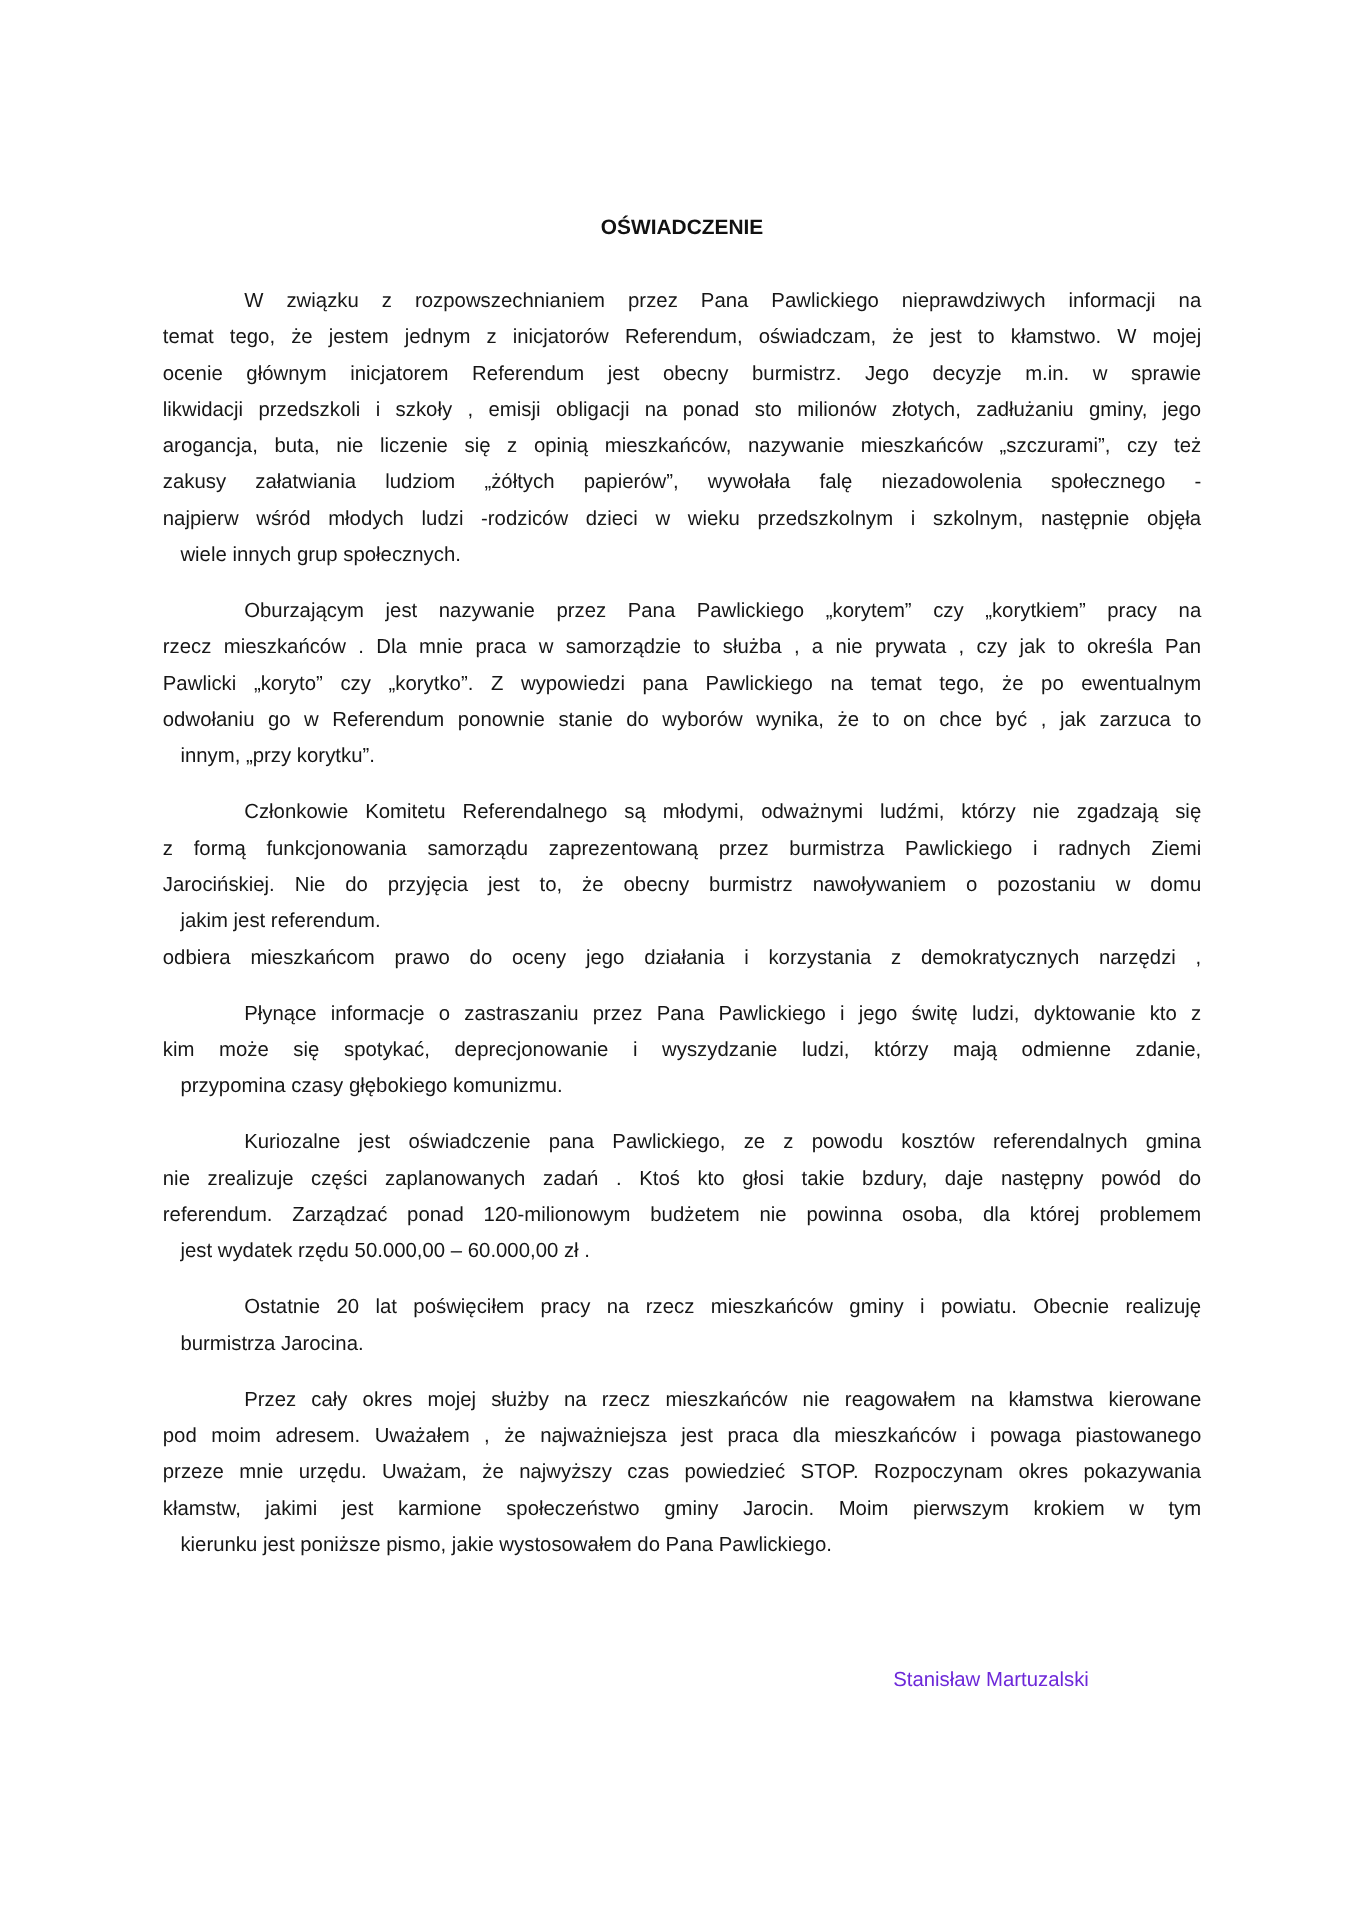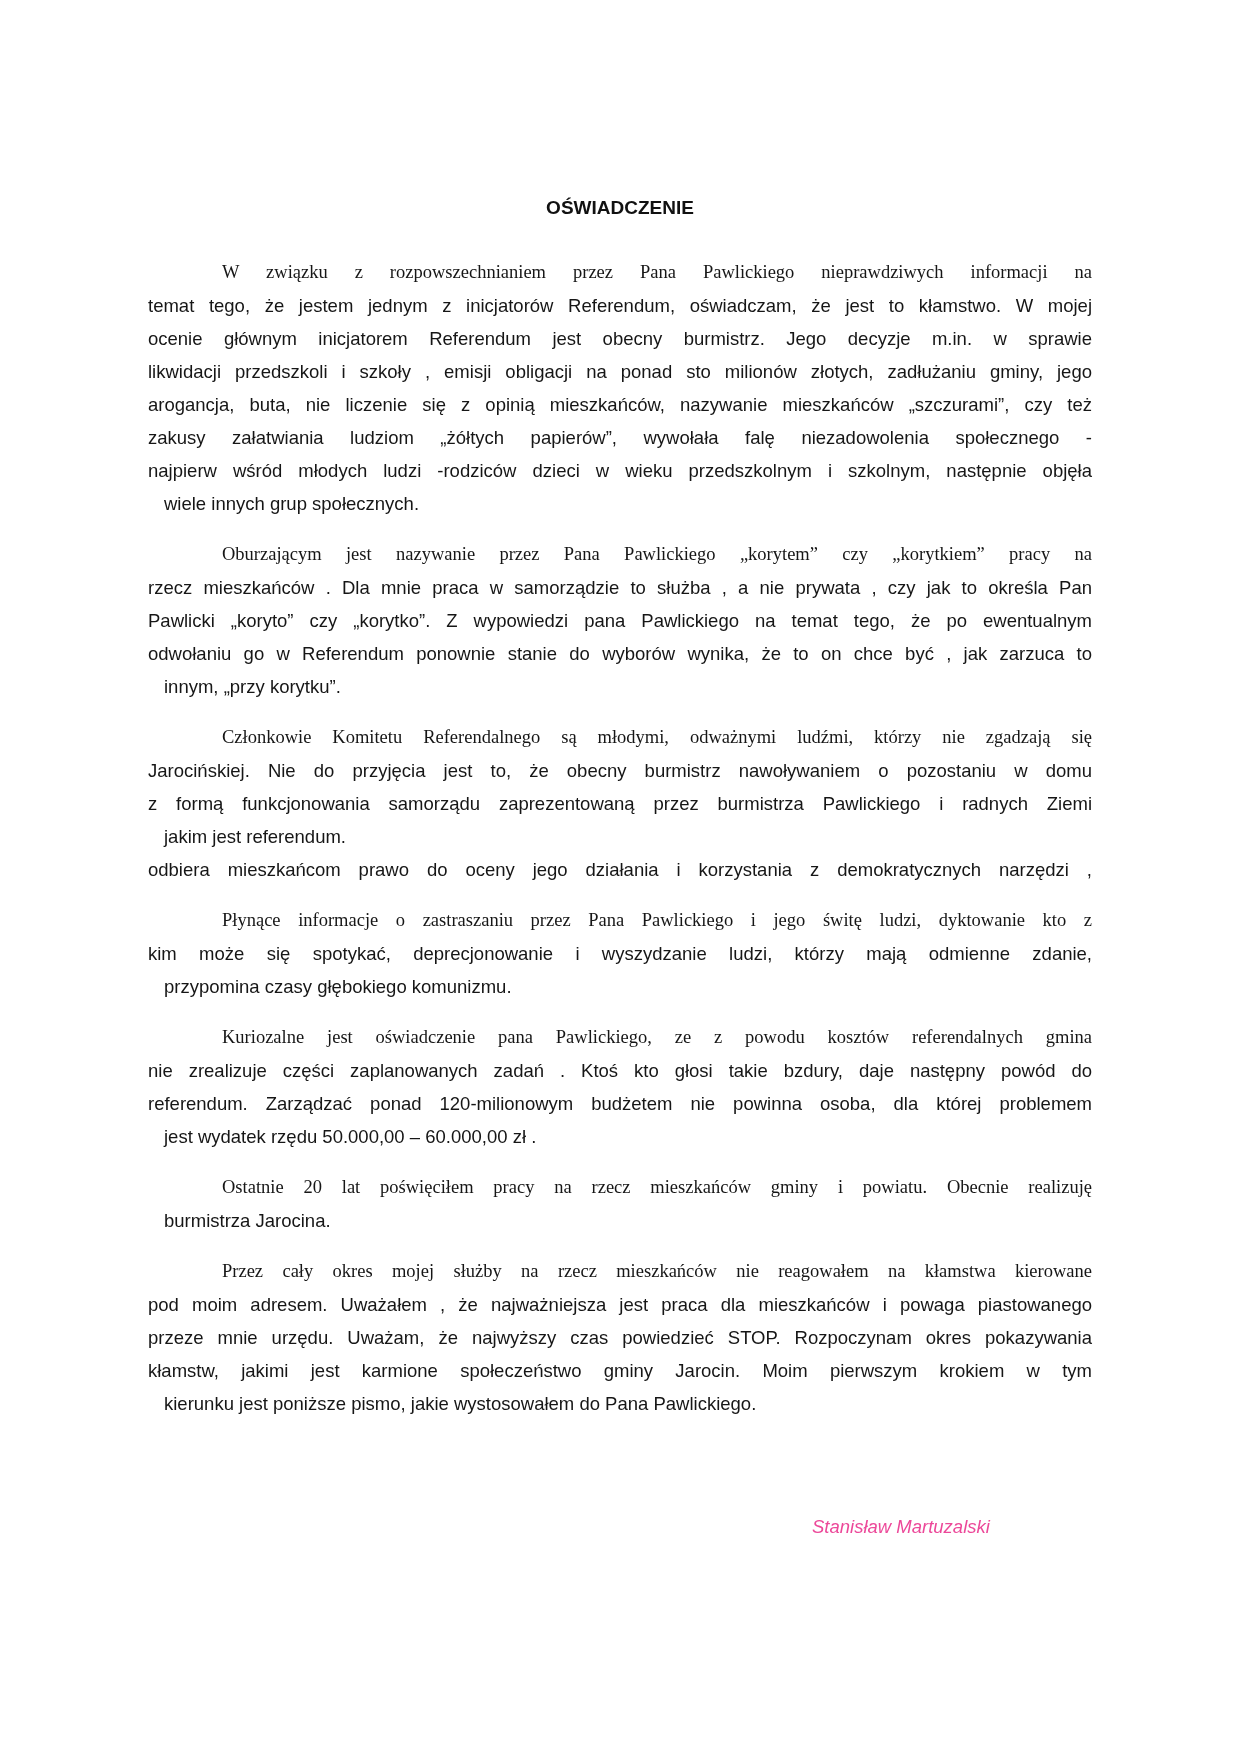--- a/index.html
+++ b/index.html
@@ -6,22 +6,22 @@
   body { width: 1240px; height: 1754px; position: relative; overflow: hidden;
          font-family: "Liberation Sans", "DejaVu Sans", sans-serif; color: #161616; }
   .page { position: absolute; left: 0; top: 0; width: 1240px; height: 1734px; background: #ffffff; }
   .title { position: absolute; top: 197px; left: 0; width: 1240px; text-align: center;
            font-weight: bold; font-size: 19px; letter-spacing: 0px; color: #111; }
   .body { position: absolute; left: 148px; top: 256px; width: 944px; }
   .para { margin: 0 0 18px 0; }
   .line { display: block; height: 33px; line-height: 33px; font-size: 18.5px;
           text-align: justify; text-align-last: justify; white-space: nowrap; overflow: visible; }
   .line.last { text-align-last: left; margin-left: 16px; }
-  .line.first { padding-left: 74px; font-family: Liberation Serif, serif; }
-  .sig { position: absolute; left: 812px; top: 1512px; font-size: 18.5px; line-height: 30px; color: #ec4899; font-style: italic; }
+  .line.first { padding-left: 74px; }
+  .sig { position: absolute; left: 812px; top: 1512px; font-size: 18.5px; line-height: 30px; color: #6d28d9; }
 </style>
 </head>
 <body>
 
 <div class="page">
   <div class="title">OŚWIADCZENIE</div>
 
   <div class="body">
     <div class="para">
       <span class="line first">W związku z rozpowszechnianiem przez Pana Pawlickiego nieprawdziwych informacji na</span>
@@ -37,22 +37,22 @@
     <div class="para">
       <span class="line first">Oburzającym jest nazywanie przez Pana Pawlickiego „korytem” czy „korytkiem” pracy na</span>
       <span class="line">rzecz mieszkańców . Dla mnie praca w samorządzie to służba , a nie prywata , czy jak to określa Pan</span>
       <span class="line">Pawlicki „koryto” czy „korytko”. Z wypowiedzi pana Pawlickiego na temat tego, że po ewentualnym</span>
       <span class="line">odwołaniu go w Referendum ponownie stanie do wyborów wynika, że to on chce być , jak zarzuca to</span>
       <span class="line last">innym, „przy korytku”.</span>
     </div>
 
     <div class="para">
       <span class="line first">Członkowie Komitetu Referendalnego są młodymi, odważnymi ludźmi, którzy nie zgadzają się</span>
+      <span class="line">z formą funkcjonowania samorządu zaprezentowaną przez burmistrza Pawlickiego i radnych Ziemi</span>
       <span class="line">Jarocińskiej. Nie do przyjęcia jest to, że obecny burmistrz nawoływaniem o pozostaniu w domu</span>
-      <span class="line">z formą funkcjonowania samorządu zaprezentowaną przez burmistrza Pawlickiego i radnych Ziemi</span>
       <span class="line last">jakim jest referendum.</span>
       <span class="line">odbiera mieszkańcom prawo do oceny jego działania i korzystania z demokratycznych narzędzi ,</span>
     </div>
 
     <div class="para">
       <span class="line first">Płynące informacje o zastraszaniu przez Pana Pawlickiego i jego świtę ludzi, dyktowanie kto z</span>
       <span class="line">kim może się spotykać, deprecjonowanie i wyszydzanie ludzi, którzy mają odmienne zdanie,</span>
       <span class="line last">przypomina czasy głębokiego komunizmu.</span>
     </div>
 

